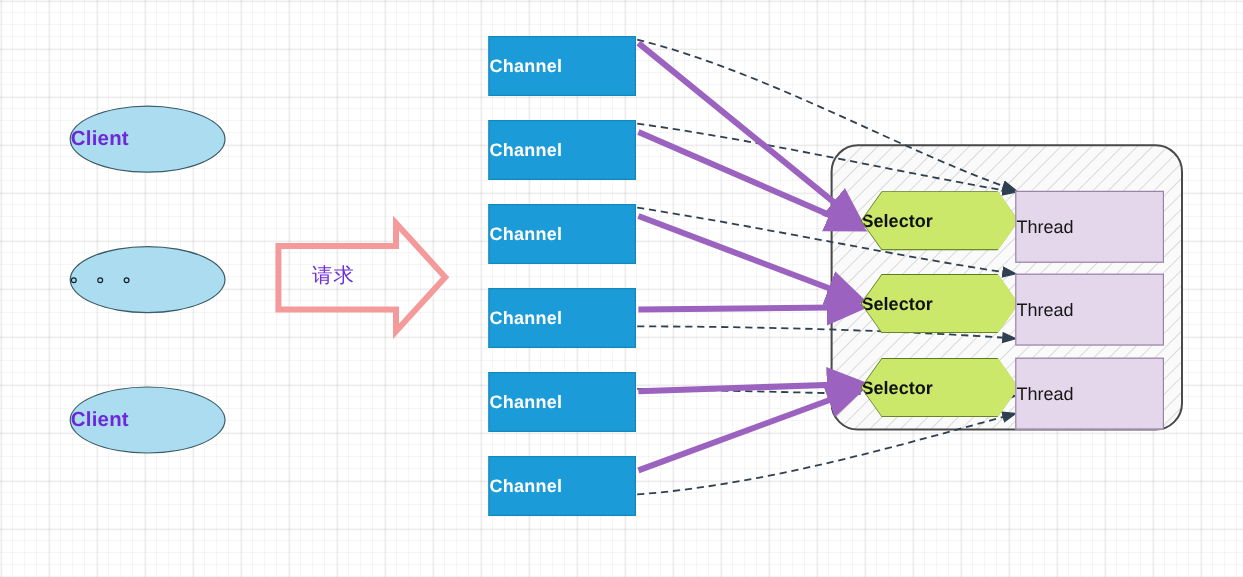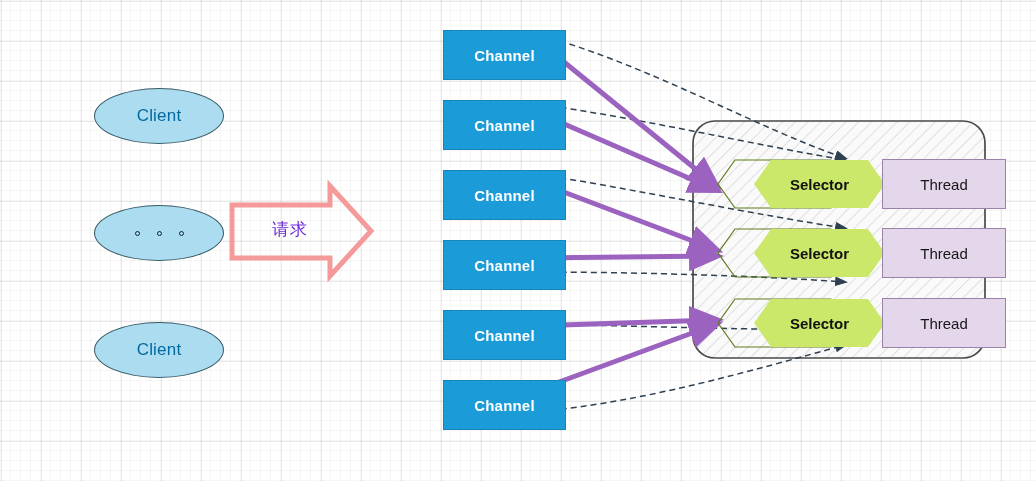--- a/index.html
+++ b/index.html
@@ -31,35 +31,33 @@
     top: 0;
     width: 1036px;
     height: 481px;
   }
 
   
   .node {
     position: absolute;
     display: flex;
     align-items: center;
-    justify-content: center;
     box-sizing: border-box;
     white-space: nowrap;
-    margin-left: 36px;
   }
 
   .client-ellipse {
     width: 130px;
     height: 56px;
     border-radius: 50%;
     background: #ABDCF0;
     border: 1.2px solid #3b5c66;
-    font-weight: normal;
+    font-weight: bold;
     font-size: 17px;
-    color: #0369a1;
+    color: #6d28d9;
     letter-spacing: 0.2px;
   }
   .dots-row {
     display: flex;
     gap: 17px;
     align-items: center;
   }
   .dot {
     width: 5px;
     height: 5px;
@@ -86,21 +84,21 @@
     background: #CBE86B;
     color: #111111;
     font-size: 15px;
     border: 0;
     clip-path: polygon(13% 0, 87% 0, 100% 50%, 87% 100%, 13% 100%, 0 50%);
     font-weight: bold;
   }
 
   .thread-box {
     width: 124px;
-    height: 50px;
+    height: 60px;
     background: #E5D7EB;
     border: 1px solid #9a83a8;
     color: #161616;
     font-size: 15px;
   }
 
   .request-label {
     position: absolute;
     color: #6E2FD6;
     font-size: 17px;
@@ -168,21 +166,21 @@
       <span class="dot"></span>
       <span class="dot"></span>
       <span class="dot"></span>
     </span>
   </div>
 
   <div class="node client-ellipse" style="left:58px; top:322px;">
     <span>Client</span>
   </div>
 
-  <div class="request-label" style="left:272px; top:218px;">请求</div>
+  <div class="request-label" style="left:260px; top:218px;">请求</div>
 
   <div class="node channel-box" style="left:407px; top:30px;">
     <span>Channel</span>
   </div>
   <div class="node channel-box" style="left:407px; top:100px;">
     <span>Channel</span>
   </div>
   <div class="node channel-box" style="left:407px; top:170px;">
     <span>Channel</span>
   </div>

